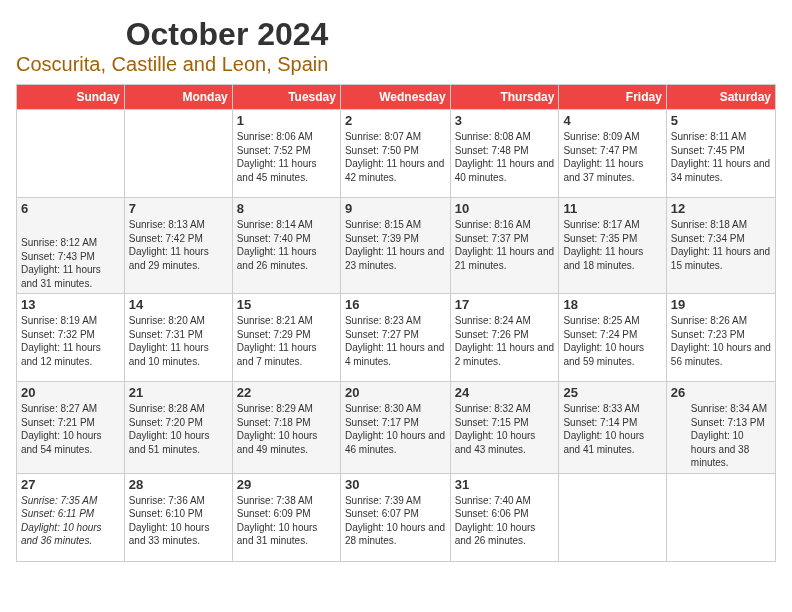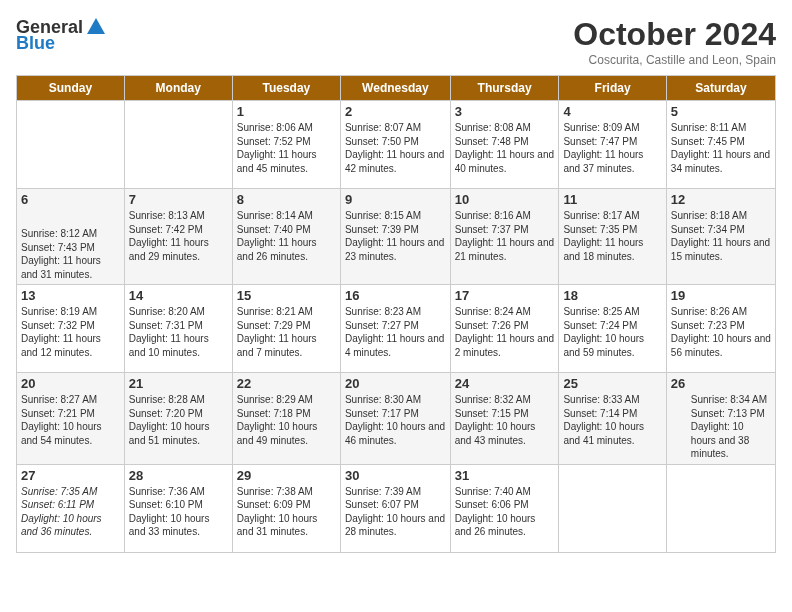--- a/index.html
+++ b/index.html
@@ -28,33 +28,33 @@
     }
     .title-section {
       text-align: right;
     }
     .main-title {
       font-size: 32px;
       font-weight: bold;
       color: #333;
     }
     .subtitle {
-      font-size: 12px;
-      color: #737373;
+      font-size: 20px;
+      color: #a16207;
     }
     .calendar {
       width: 100%;
       border-collapse: collapse;
       font-size: 10px;
     }
     .calendar thead th {
-      background-color: #a16207;
+      background-color: #ef4444;
       color: white;
       padding: 5px 4px;
-      text-align: center;
+      text-align: right;
       font-size: 12px;
       font-weight: bold;
       border: 1px solid #ccc;
     }
     .calendar tbody td {
       border: 1px solid #ccc;
       vertical-align: top;
       padding: 3px 4px;
       width: 113px;
       height: 88px;
@@ -77,31 +77,20 @@
     }
     .empty-cell {
       background: #fff !important;
     }
   </style>
 </head>
 <body>
 
 <div class="page">
   <div class="header">
-    <div class="logo">
-      <div style="display:flex;flex-direction:column;align-items:flex-start;line-height:1">
-        <div style="display:flex;align-items:center;gap:2px">
-          <span style="font-size:18px;font-weight:bold;color:#333;">General</span>
-          <svg width="22" height="22" viewBox="0 0 22 22">
-            <polygon points="11,2 20,18 2,18" fill="#1e7bc4"></polygon>
-          </svg>
-        </div>
-        <span style="font-size:18px;font-weight:bold;color:#1e7bc4;margin-top:-4px;">Blue</span>
-      </div>
-    </div>
     <div class="title-section">
       <div class="main-title">October 2024</div>
       <div class="subtitle">Coscurita, Castille and Leon, Spain</div>
     </div>
   </div>
 
   <table class="calendar">
     <thead>
       <tr>
       <th>Sunday</th>

